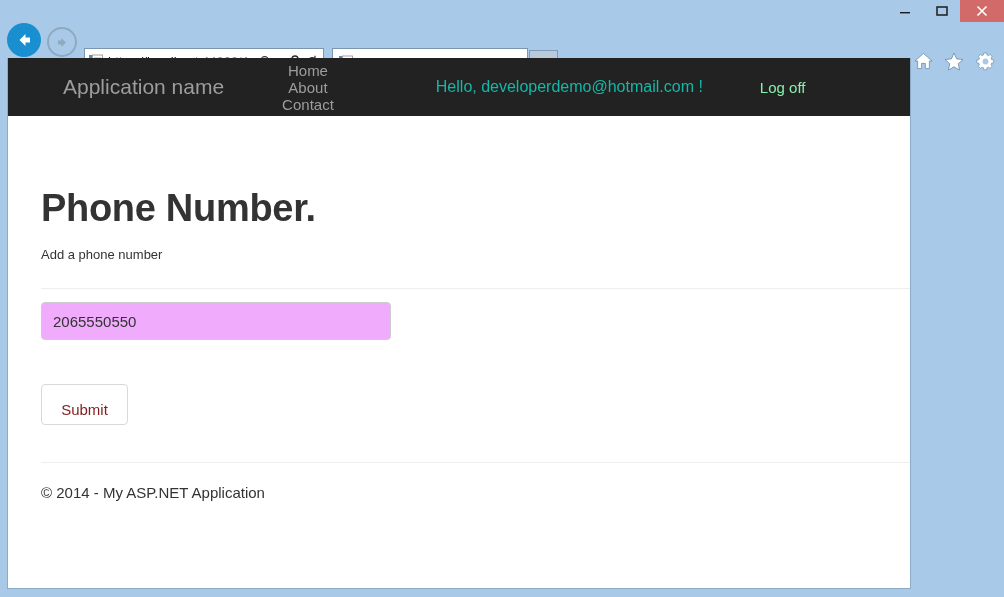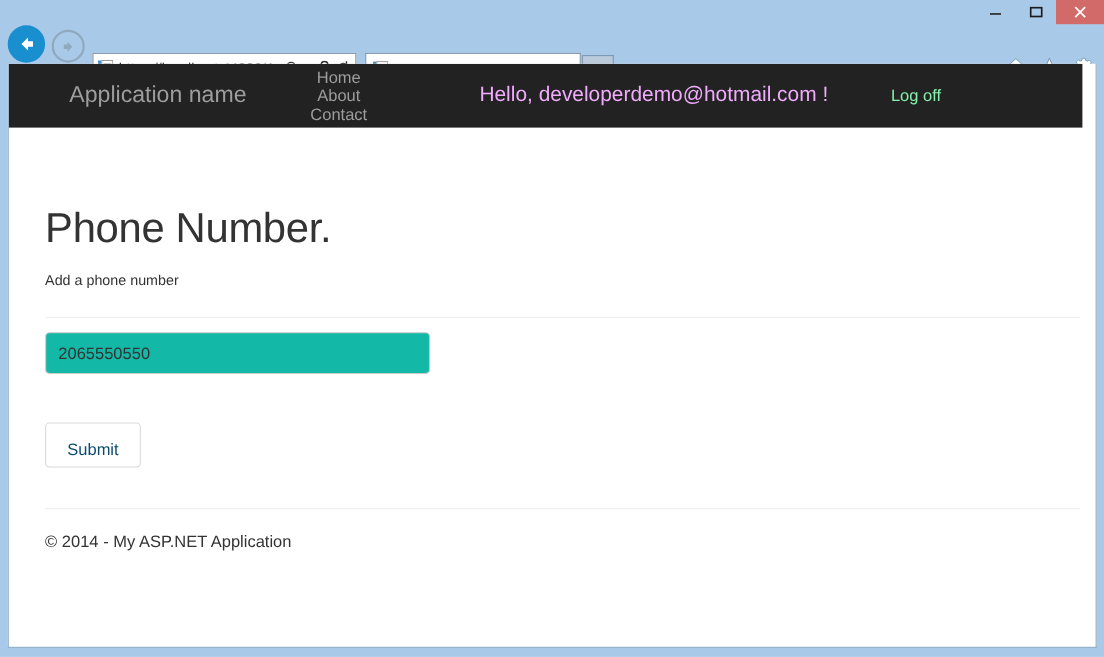--- a/index.html
+++ b/index.html
@@ -199,21 +199,21 @@
     justify-content: center;
     color: #ffffff;
     cursor: default;
   }
 
   
   #viewport {
     position: absolute;
     left: 7px;
     top: 58px;
-    width: 990px;
+    width: 904px;
     height: 531px;
     background: #ffffff;
     border: 1px solid #8cabc6;
     border-top: none;
     box-sizing: border-box;
     overflow: hidden;
   }
 
   
   #site-navbar {
@@ -245,22 +245,22 @@
     padding: 0 17px;
     cursor: default;
     white-space: nowrap;
   }
   #user-nav {
     display: flex;
     align-items: center;
     margin-left: 85px;
   }
   #greeting {
-    font-size: 19px;
-    color: #f0abfc;
+    font-size: 16px;
+    color: #14b8a6;
     cursor: default;
     white-space: nowrap;
   }
   #logoff-link {
     font-size: 15px;
     color: #86efac;
     margin-left: 57px;
     cursor: default;
     white-space: nowrap;
   }
@@ -269,21 +269,21 @@
   #page-content {
     position: absolute;
     left: 33px;
     top: 58px;
     width: 942px;
   }
   #page-title {
     margin: 0;
     padding-top: 73px;
     font-size: 38px;
-    font-weight: normal;
+    font-weight: bold;
     color: #333333;
     line-height: 1;
     letter-spacing: -0.3px;
   }
   #page-subtitle {
     margin: 0;
     padding-top: 21px;
     font-size: 13px;
     font-weight: normal;
     color: #333333;
@@ -309,35 +309,35 @@
     margin-top: 13px;
     width: 350px;
     height: 38px;
     box-sizing: border-box;
     border: 1px solid #cccccc;
     border-radius: 4px;
     padding: 0 11px;
     font-family: "Liberation Sans", sans-serif;
     font-size: 15px;
     color: #333333;
-    background: #14b8a6;
+    background: #f0abfc;
     outline: none;
   }
   #submit-button {
     display: block;
     margin-top: 44px;
     width: 87px;
     height: 41px;
     box-sizing: border-box;
     background: #ffffff;
     border: 1px solid #d9d9d9;
     border-radius: 4px;
     font-family: "Liberation Sans", sans-serif;
     font-size: 15px;
-    color: #0c4a6e;
+    color: #7f1d1d;
     cursor: default;
     padding: 16px;
   }
   #footer-divider {
     margin: 0;
     margin-top: 37px;
     border: none;
     border-top: 1px solid #eeeeee;
     width: 941px;
   }

